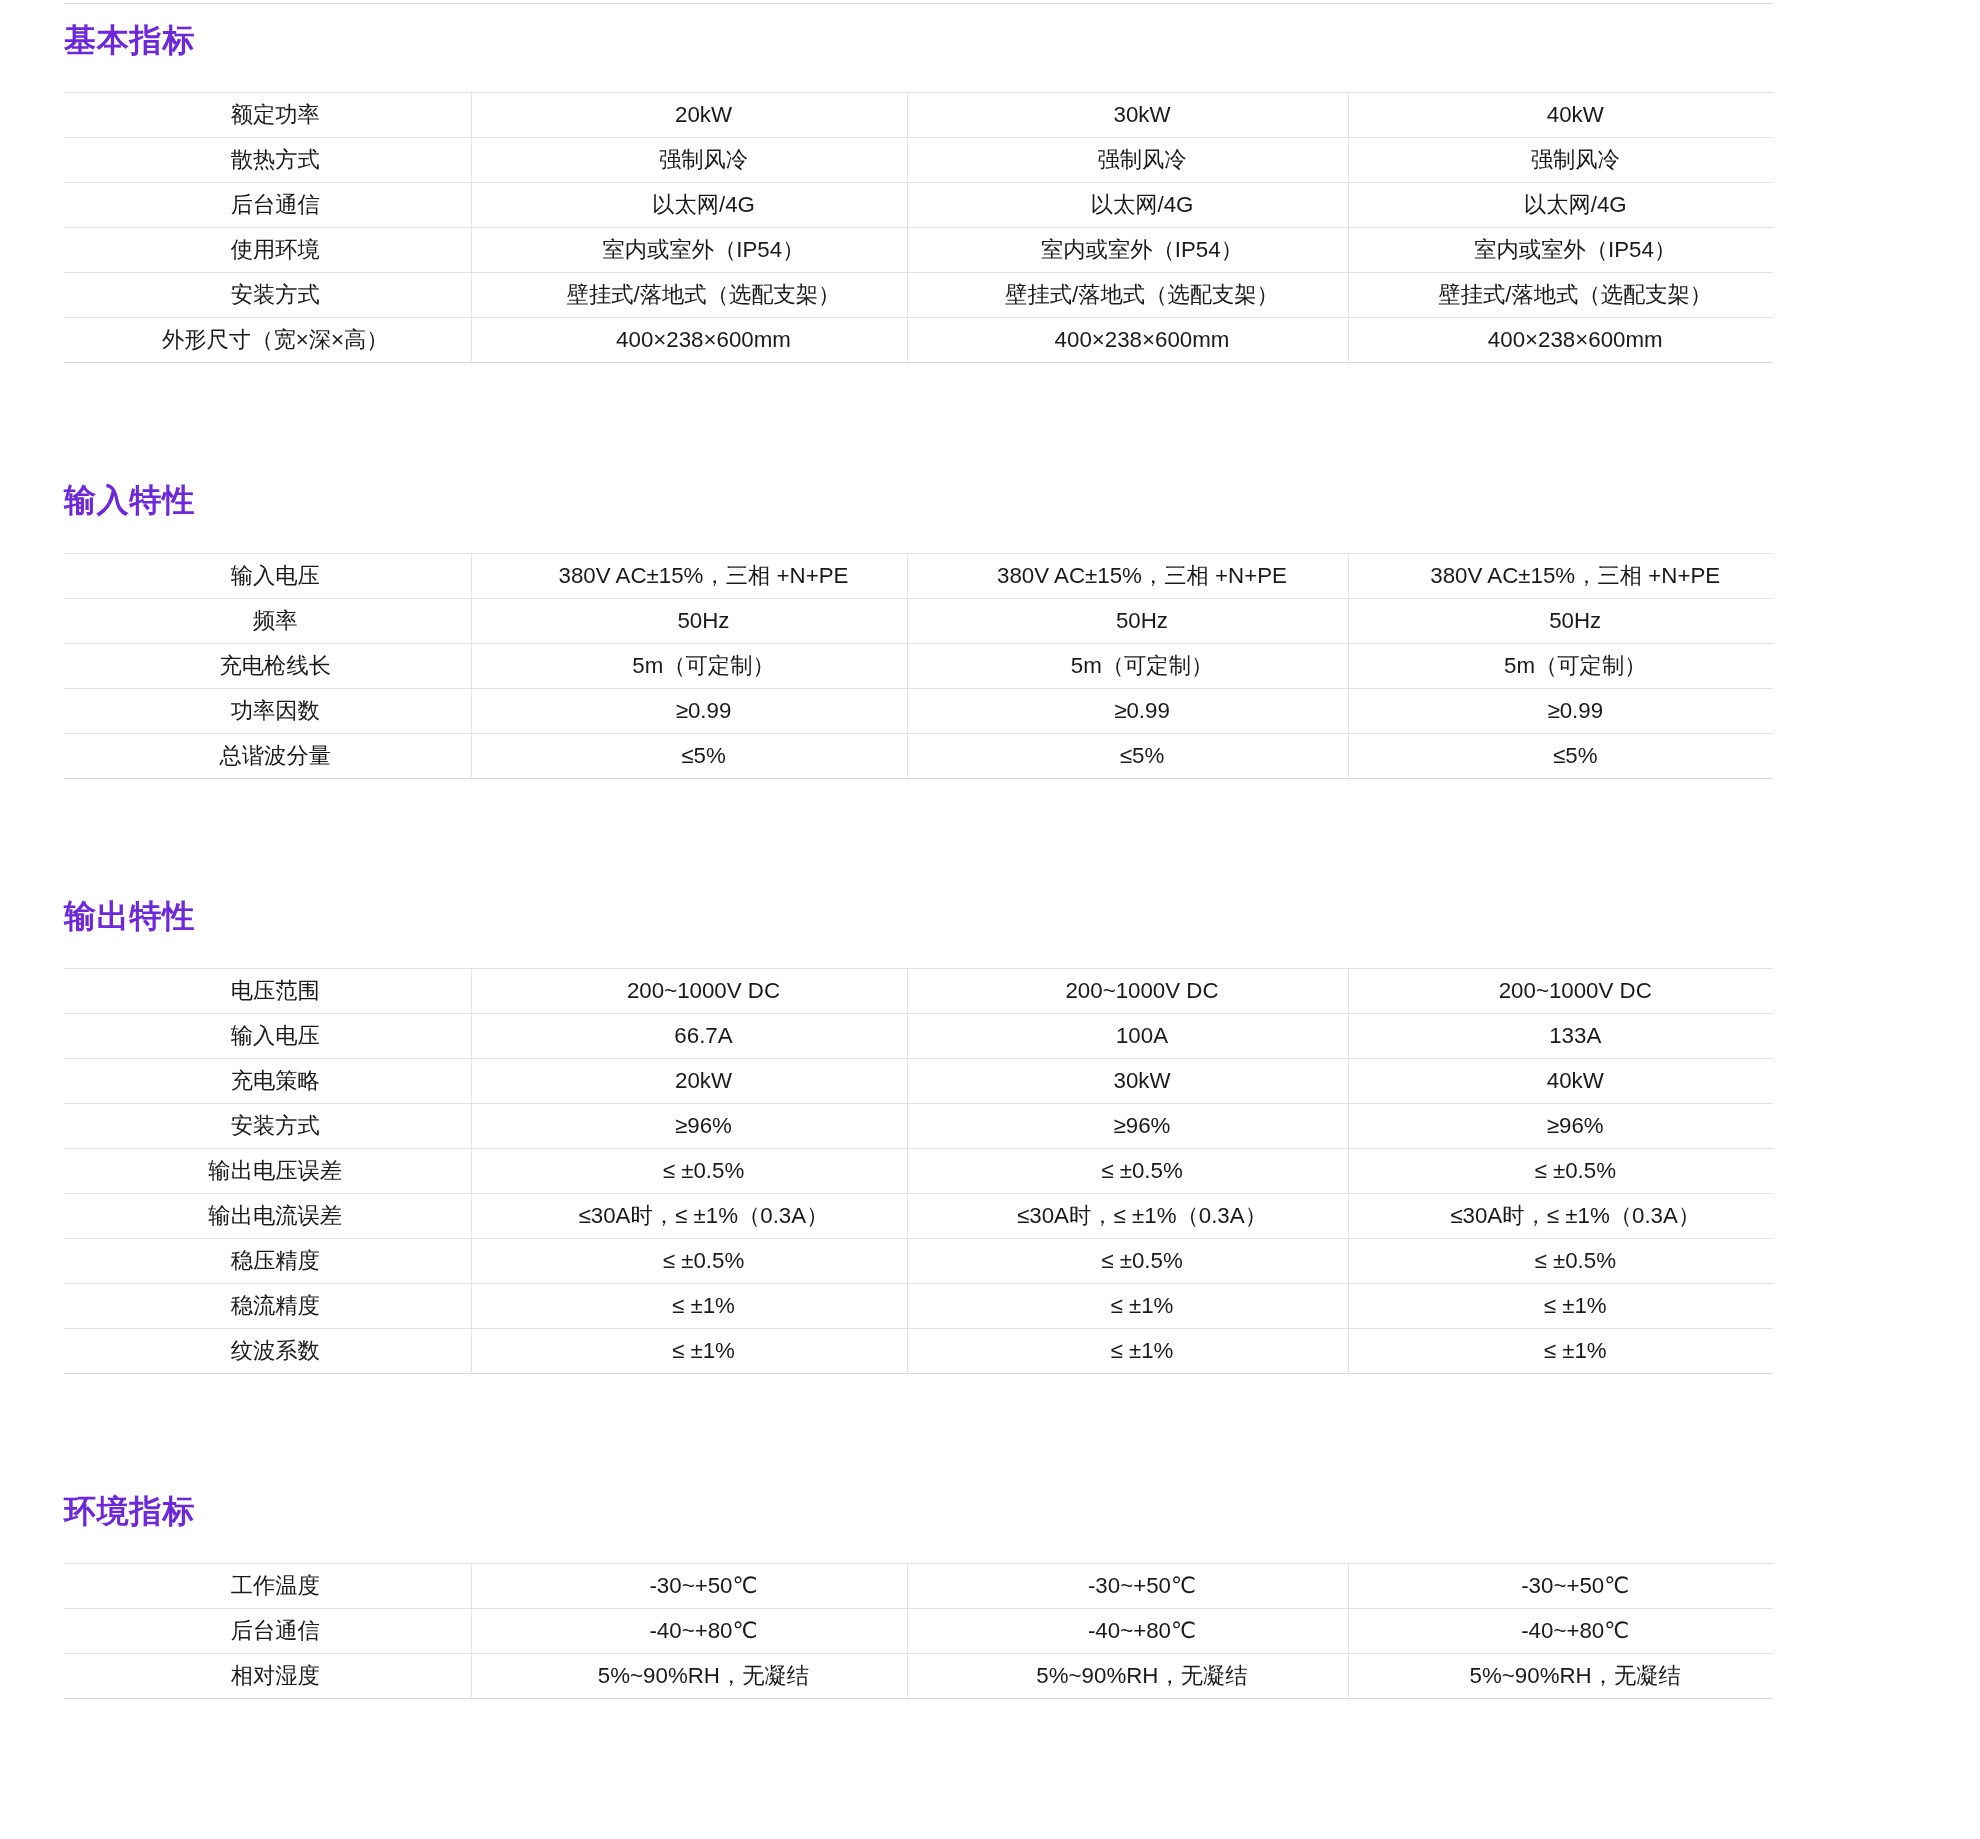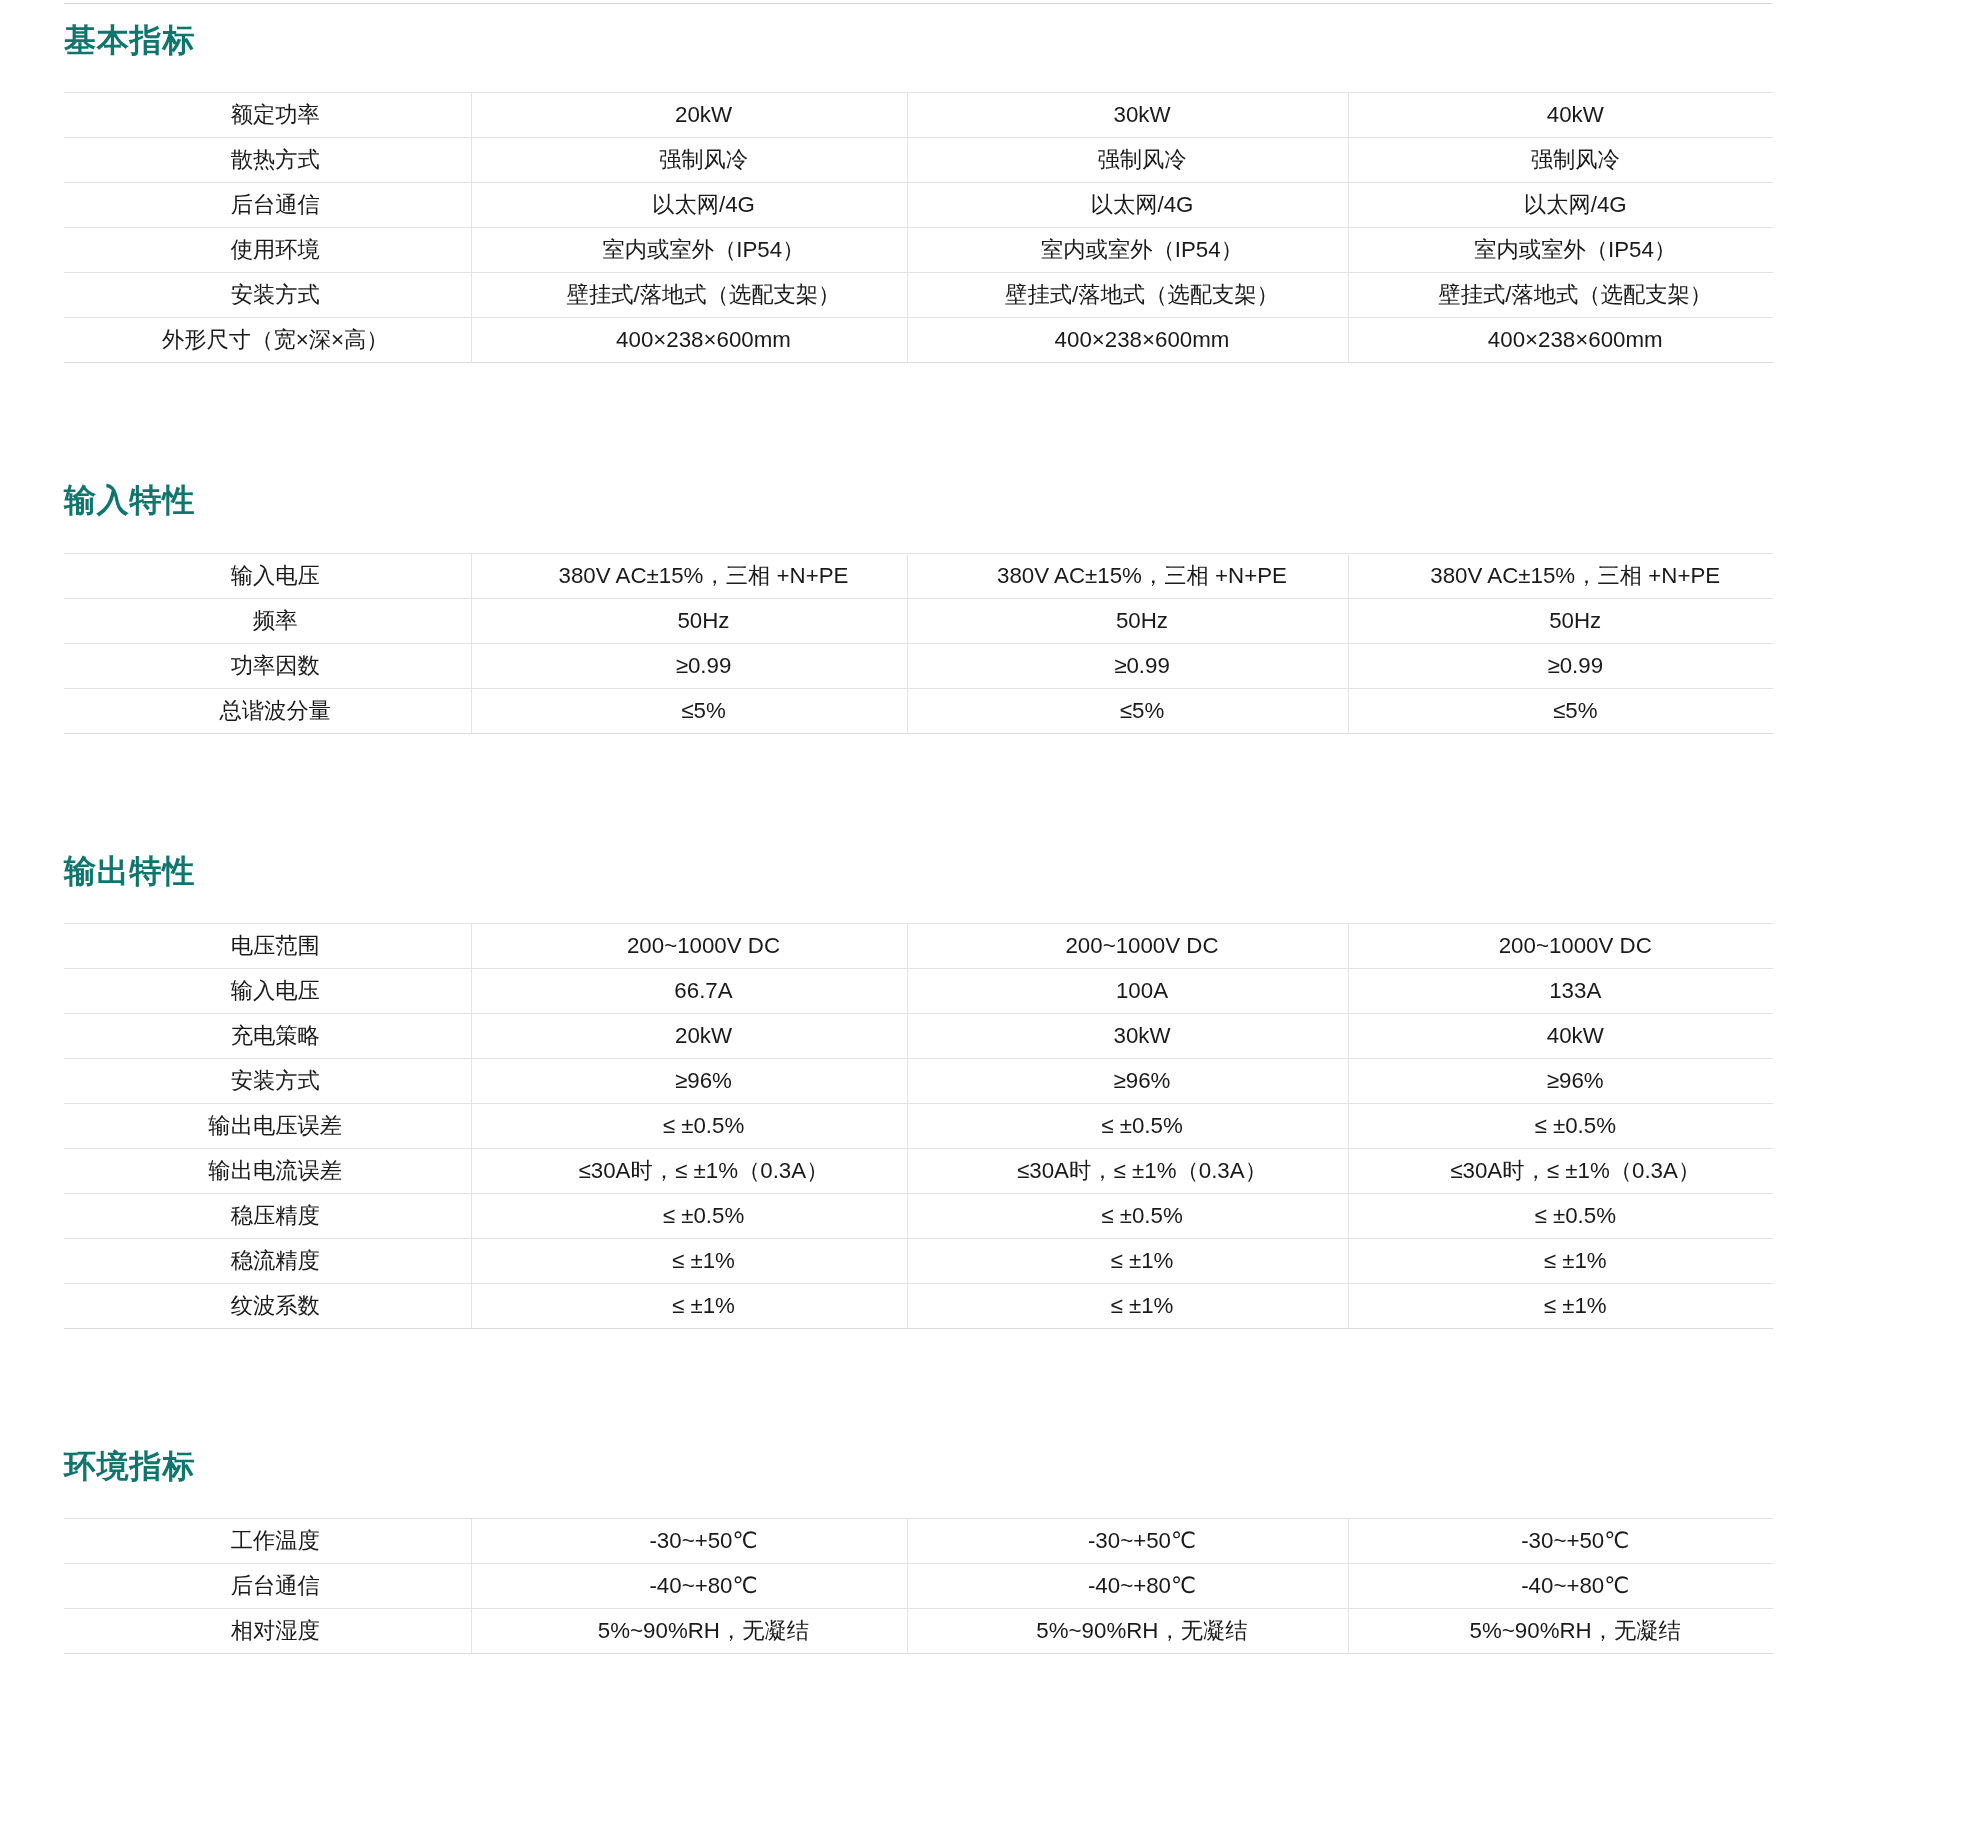--- a/index.html
+++ b/index.html
@@ -27,21 +27,21 @@
     margin-top: 120px;
   }
   .spec-section:first-child {
     margin-top: 19px;
   }
   .section-title {
     margin: 0;
     font-size: 32px;
     line-height: 1.1;
     font-weight: bold;
-    color: #0f766e;
+    color: #6d28d9;
     letter-spacing: 0.8px;
   }
   .spec-table {
     margin-top: 34px;
     width: 100%;
     border-collapse: collapse;
     table-layout: fixed;
     text-align: center;
   }
   .spec-table td {
@@ -136,20 +136,26 @@
               <td class="value-cell">380V AC±15%，三相 +N+PE</td>
               <td class="value-cell">380V AC±15%，三相 +N+PE</td>
             </tr>
             <tr>
               <td class="label-cell">频率</td>
               <td class="value-cell">50Hz</td>
               <td class="value-cell">50Hz</td>
               <td class="value-cell">50Hz</td>
             </tr>
             <tr>
+              <td class="label-cell">充电枪线长</td>
+              <td class="value-cell">5m（可定制）</td>
+              <td class="value-cell">5m（可定制）</td>
+              <td class="value-cell">5m（可定制）</td>
+            </tr>
+            <tr>
               <td class="label-cell">功率因数</td>
               <td class="value-cell">≥0.99</td>
               <td class="value-cell">≥0.99</td>
               <td class="value-cell">≥0.99</td>
             </tr>
             <tr>
               <td class="label-cell">总谐波分量</td>
               <td class="value-cell">≤5%</td>
               <td class="value-cell">≤5%</td>
               <td class="value-cell">≤5%</td>

